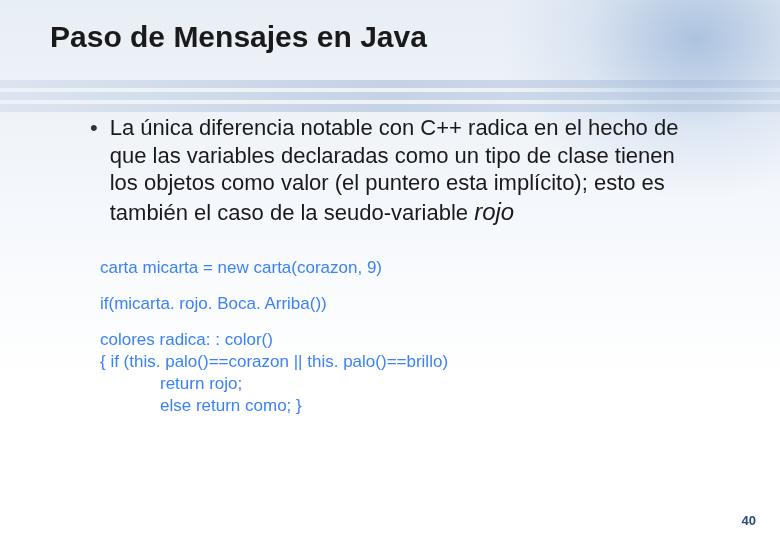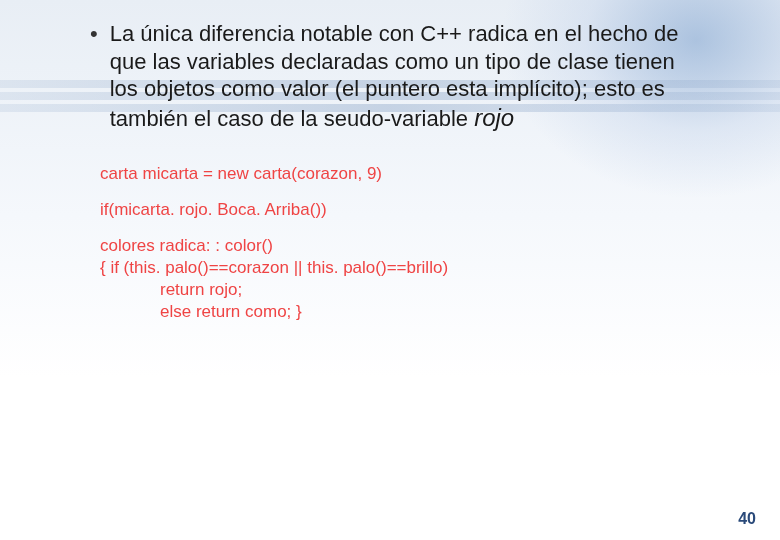--- a/index.html
+++ b/index.html
@@ -57,51 +57,52 @@
     line-height: 1.25;
     max-width: 590px;
   }
   .body-text .this-word {
     font-style: italic;
     font-size: 24px;
   }
   .code-lines {
     margin-left: 50px;
     font-size: 17px;
-    color: #ef4444;
+    color: #3b82f6;
     line-height: 1.3;
   }
   .code-lines .line {
     margin-bottom: 14px;
   }
   .code-lines .block {
     margin-bottom: 14px;
   }
   .code-lines .indent2 { padding-left: 60px; }
   .page-num {
     position: absolute;
     bottom: 12px;
     right: 24px;
-    font-size: 16px;
+    font-size: 13px;
     font-weight: bold;
     color: #2a4a7a;
   }
 </style>
 </head>
 <body>
 
 <div class="bg-accent"></div>
 <div class="bg-stripes">
   <div class="stripe"></div>
   <div class="stripe"></div>
   <div class="stripe"></div>
 </div>
 
 <div class="slide">
 
+  <h1 class="title">Paso de Mensajes en Java</h1>
 
   <div class="bullet-block">
     <span class="bullet">•</span>
     <p class="body-text">
       <span>La única diferencia notable con C++ radica en el hecho de que las variables declaradas como un tipo de clase tienen los objetos como valor (el puntero esta implícito); esto es también el caso de la seudo-variable </span><span class="this-word">rojo</span>
     </p>
   </div>
 
   <div class="code-lines">
     <div class="line">carta micarta = new carta(corazon, 9)</div>

